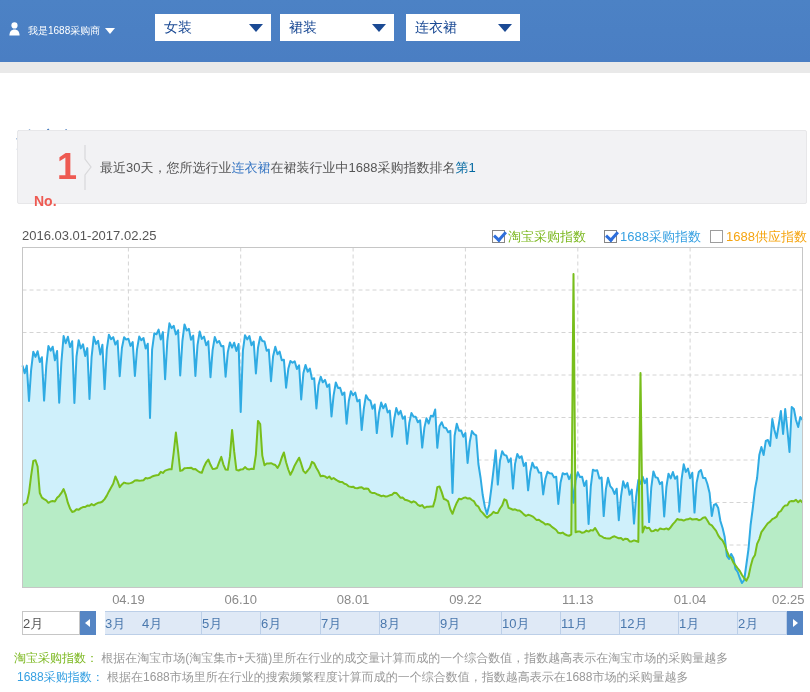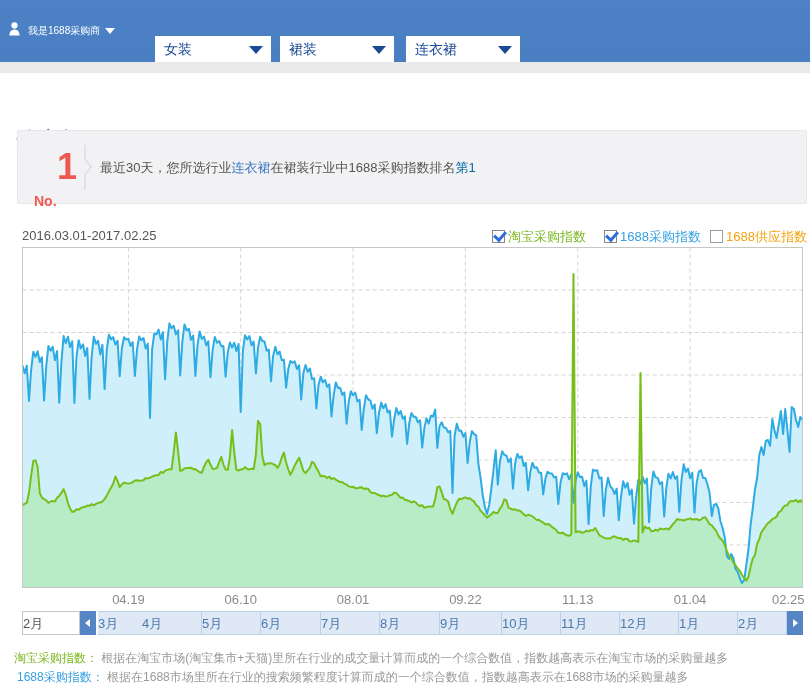--- a/index.html
+++ b/index.html
@@ -1,21 +1,21 @@
 <!DOCTYPE html>
 <html><head><meta charset="utf-8">
 <style>
 * { margin:0; padding:0; box-sizing:border-box; }
 html,body { width:810px; height:692px; background:#fff;
   font-family:"Liberation Sans", sans-serif; overflow:hidden; }
 .abs { position:absolute; }
 #header { position:absolute; left:0; top:0; width:810px; height:62px;
   background:linear-gradient(#4c82c5,#4a7ec3); }
 .ddl { position:absolute; top:14px; height:27px; background:#fff;
-  font-size:14px; color:#1b4a94; line-height:27px; padding-left:9px;margin-top:22px; }
+  font-size:14px; color:#1b4a94; line-height:27px; padding-left:9px; }
 .ddl .tri { position:absolute; right:8px; top:10px; width:0; height:0;
   border-left:7px solid transparent; border-right:7px solid transparent;
   border-top:8px solid #1b4a94; }
 #usr { position:absolute; left:28px; top:0; height:62px; line-height:62px;
   color:#fff; font-size:10px; }
 #usr .tri { display:inline-block; width:0; height:0; margin-left:5px;
   border-left:5px solid transparent; border-right:5px solid transparent;
   border-top:6px solid #fff; vertical-align:middle; }
 #gs { position:absolute; left:0; top:62px; width:810px; height:11px; background:#e9e9e9; }
 #title { position:absolute; left:16px; top:92px;margin-top:33px; }
@@ -111,21 +111,21 @@
         <text x="577.8" y="604" text-anchor="middle">11.13</text>
         <text x="690.1" y="604" text-anchor="middle">01.04</text>
         <text x="804.5" y="604" text-anchor="end">02.25</text>
       </g>
 </svg></div>
 <div id="mbar">
   <div class="cell white" style="left:0;width:58px">2月</div>
   <div class="nav l" style="left:58px;width:16px">
       <i></i>
     </div>
-  <div class="cell" style="left:76px;width:68px">3月</div>
+  <div class="cell" style="left:83px;width:68px">3月</div>
   <div class="cell" style="left:120px;width:60px">4月</div>
   <div class="cell" style="left:180px;width:59px">5月</div>
   <div class="cell" style="left:239px;width:60px">6月</div>
   <div class="cell" style="left:299px;width:59px">7月</div>
   <div class="cell" style="left:358px;width:60px">8月</div>
   <div class="cell" style="left:418px;width:62px">9月</div>
   <div class="cell" style="left:480px;width:59px">10月</div>
   <div class="cell" style="left:539px;width:59px">11月</div>
   <div class="cell" style="left:598px;width:59px">12月</div>
   <div class="cell" style="left:657px;width:59px">1月</div>

